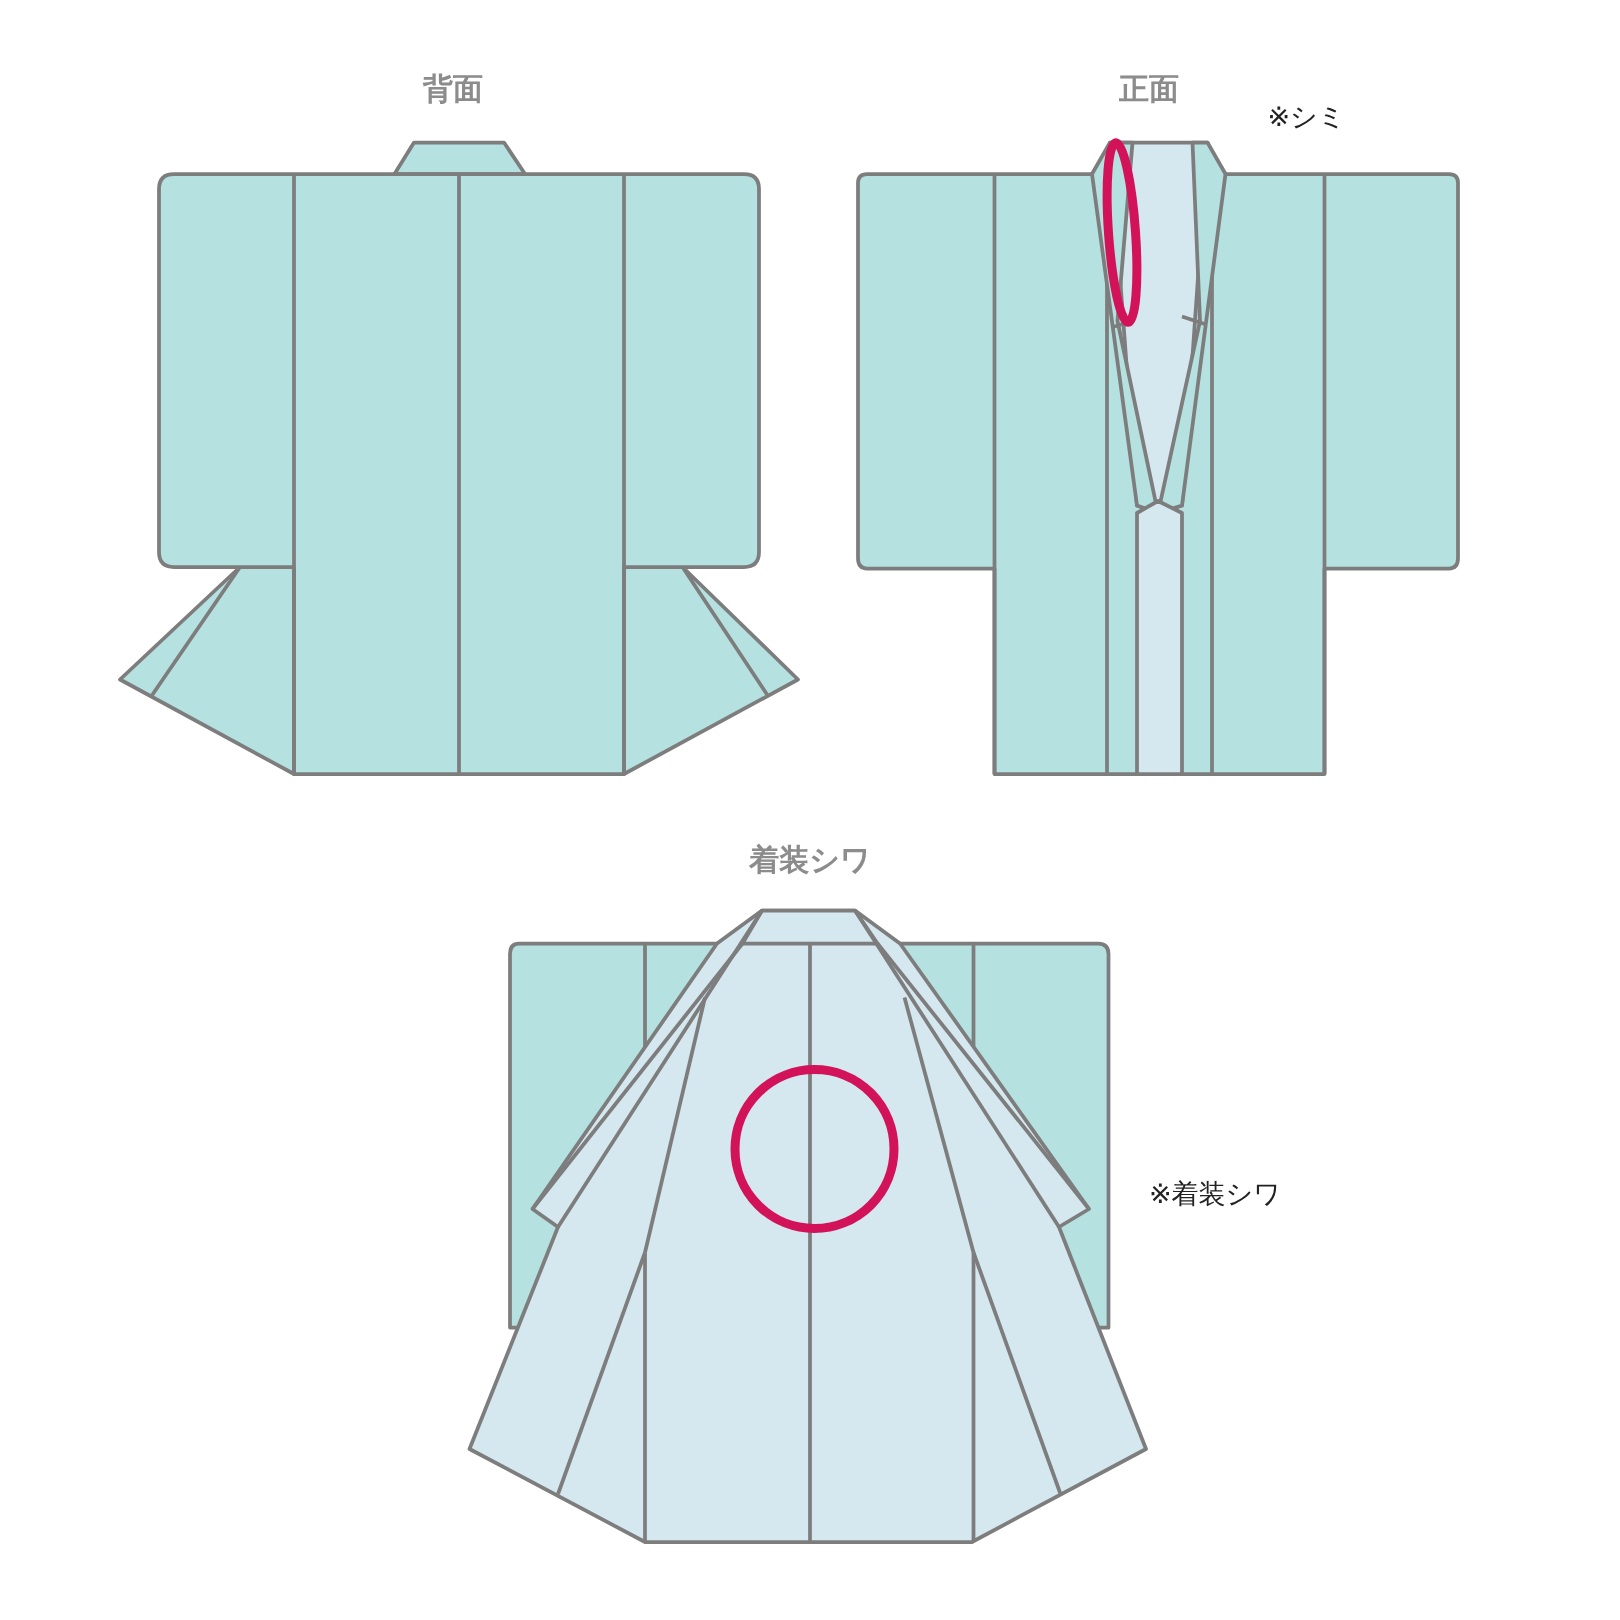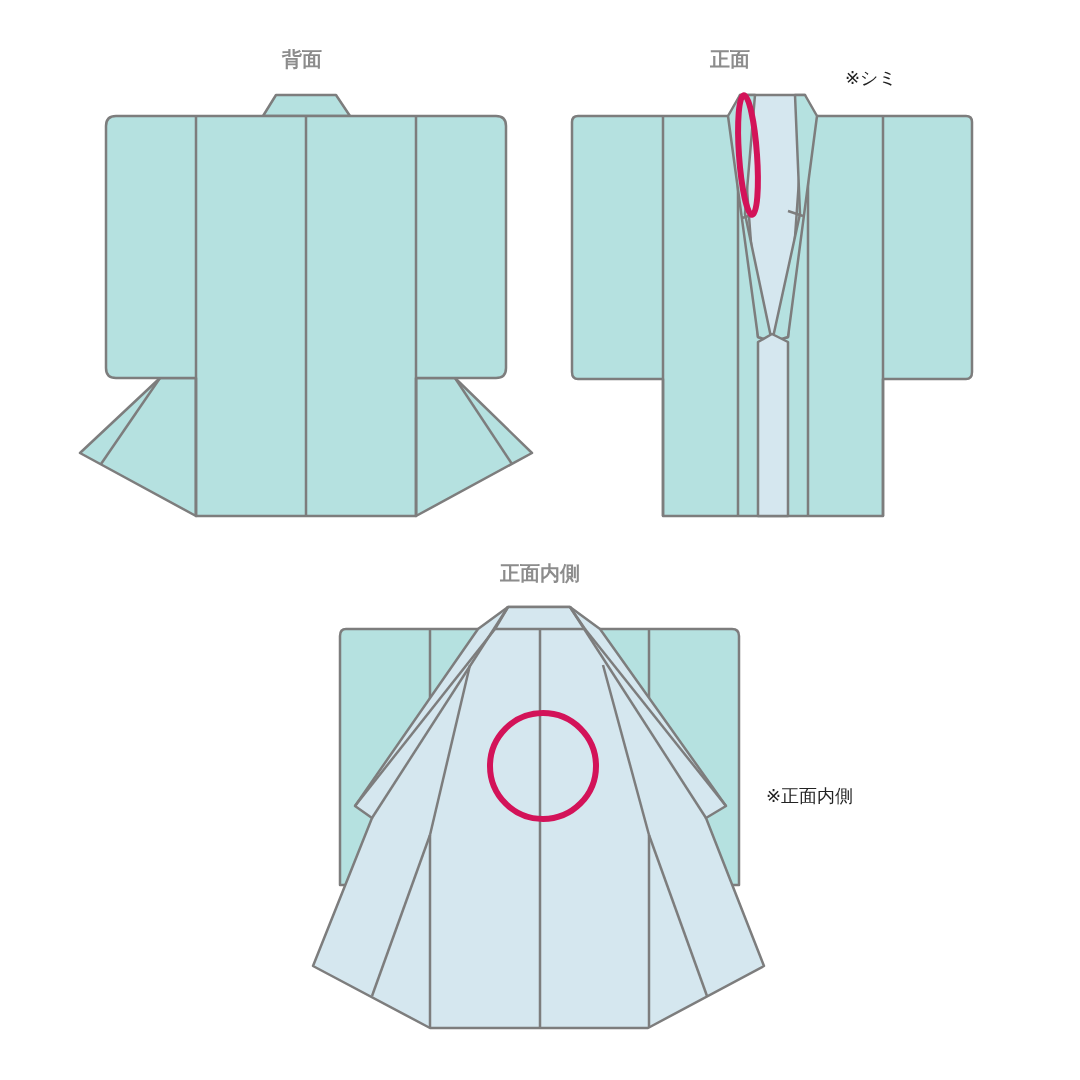--- a/index.html
+++ b/index.html
@@ -9,24 +9,24 @@
   svg { position:absolute; left:0; top:0; }
   .teal { fill:#b5e1e0; stroke:#7d7d7d; stroke-width:2.5; stroke-linejoin:round; }
   .pale { fill:#d5e7ef; stroke:#7d7d7d; stroke-width:2.5; stroke-linejoin:round; }
   .ln { fill:none; stroke:#7d7d7d; stroke-width:2.5; }
   .mark { fill:none; stroke:#d31359; stroke-width:6; }
 </style>
 </head>
 <body>
 
 <div class="label" style="left:252px; top:46px; width:100px;">背面</div>
-<div class="label" style="left:680px; top:46px; width:100px;">正面</div>
-<div class="label" style="left:470px; top:560px; width:140px;">正面内側</div>
+<div class="label" style="left:716px; top:46px; width:100px;">正面</div>
+<div class="label" style="left:470px; top:560px; width:140px;">着装シワ</div>
 <div class="note" style="left:845px; top:66px;">※シミ</div>
-<div class="note" style="left:766px; top:784px;">※正面内側</div>
+<div class="note" style="left:766px; top:784px;">※着装シワ</div>
 
 <svg width="1080" height="1080" viewBox="0 0 1080 1080">
 
   <g>
     <polygon class="teal" points="263,116 276,95 336,95 350,116"></polygon>
     <polygon class="teal" points="160,378 80,453 196,516 196,378"></polygon>
     <line class="ln" x1="160" y1="378" x2="101" y2="464"></line>
     <polygon class="teal" points="455,378 532,453 416,516 416,378"></polygon>
     <line class="ln" x1="455" y1="378" x2="512" y2="464"></line>
     <path class="teal" d="M116,116 H496 Q506,116 506,126 V368 Q506,378 496,378 H416 V516 H196 V378 H116 Q106,378 106,368 V126 Q106,116 116,116 Z"></path>

